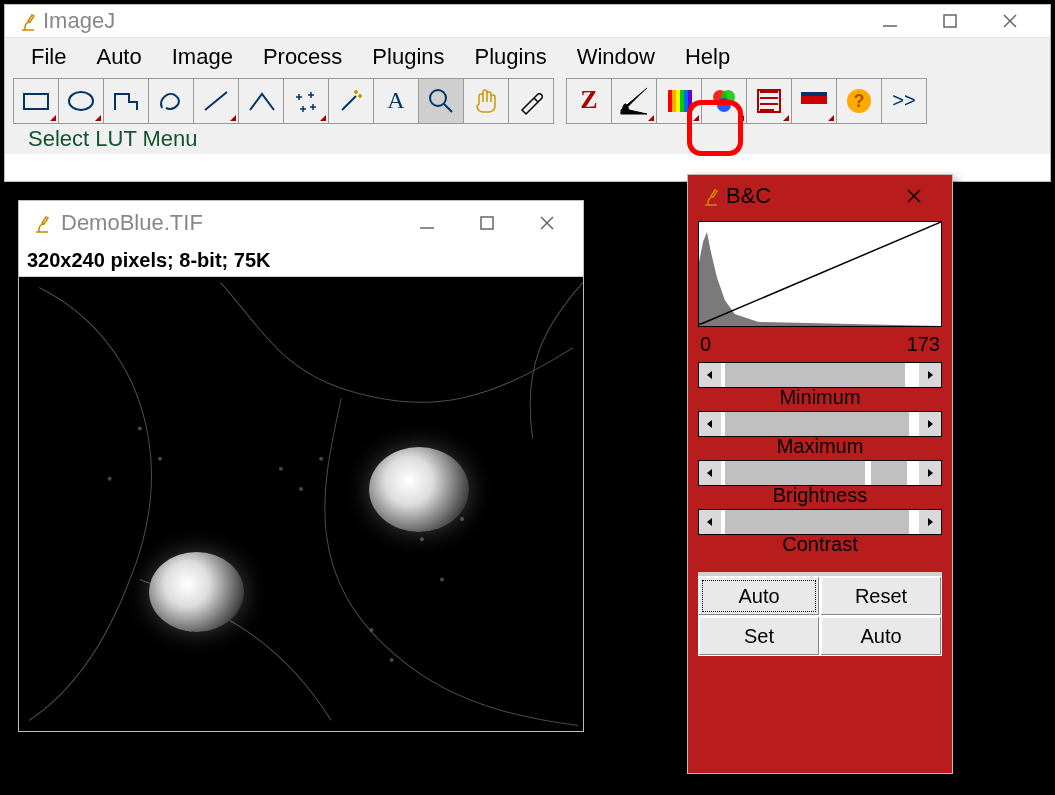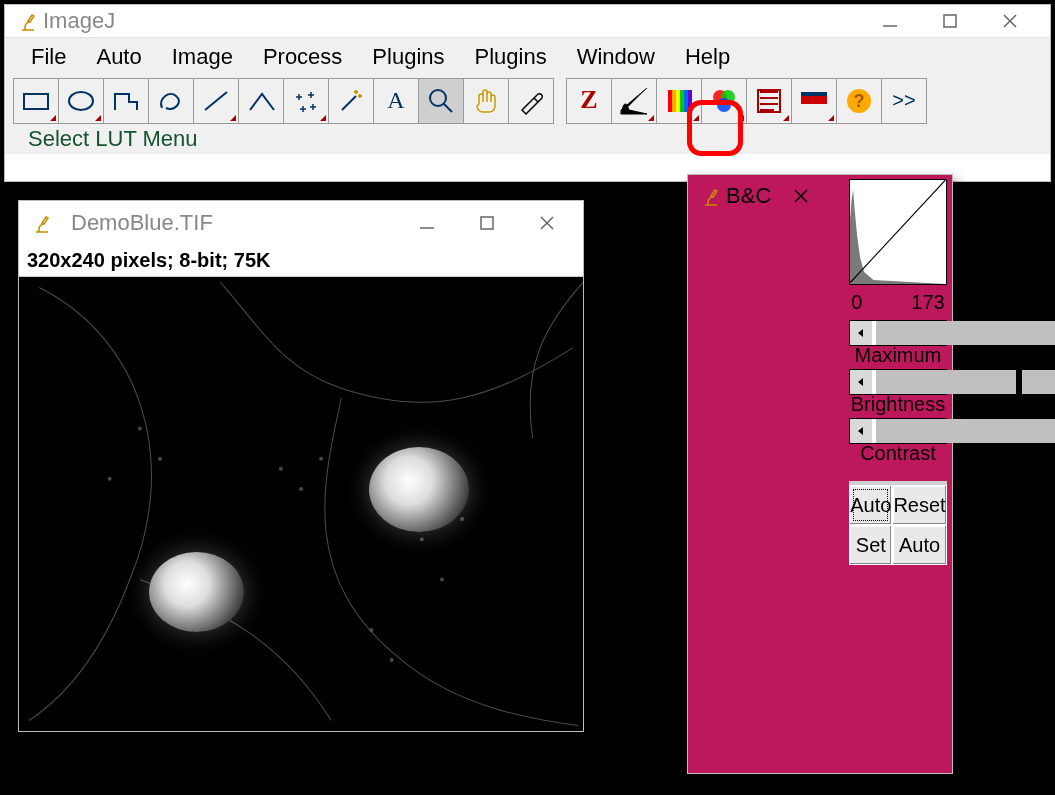--- a/index.html
+++ b/index.html
@@ -107,21 +107,21 @@
     width:566px; height:532px;
     background:#fff;
     border:1px solid #bdbdbd;
     box-shadow: 4px 4px 10px rgba(0,0,0,.3);
     display:flex; flex-direction:column;
   }
   .iw-titlebar {
     height:44px; display:flex; align-items:center; padding:0 6px 0 14px;
     background:#fff;
   }
-  .iw-title { margin-left:20px; color:#888; font-size:22px; }
+  .iw-title { margin-left:10px; color:#888; font-size:22px; }
   .iw-titlebar .spacer { flex:1; }
 
   .iw-info {
     padding: 4px 8px;
     font-size:20px;
     border-bottom:1px solid #ccc;
     background: #fff;
     font-family: Arial, sans-serif;
     font-weight: 600;
   }
@@ -140,24 +140,24 @@
   }
   .membrane {
     position:absolute;
   }
 
   
   .bc-panel {
     position:absolute;
     left:687px; top:174px;
     width:266px; height:600px;
-    background:#be185d;
+    background:#b91c1c;
     border:1px solid #bdbdbd;
     box-shadow: 4px 4px 10px rgba(0,0,0,.3);
-    display:flex; flex-direction:row;
+    display:flex; flex-direction:column;
   }
   .bc-titlebar {
     height:42px; display:flex; align-items:center; padding:0 8px 0 14px;
   }
   .bc-title { margin-left:6px; font-size:22px; color:#000; }
   .bc-titlebar .spacer { flex:1; }
   .bc-body {
     padding: 4px 10px 10px 10px;
     display:flex; flex-direction:column; gap:6px;
   }
@@ -478,20 +478,38 @@
 
     <div id="sliders">
         <div>
           <div class="slider">
             <div class="arrow">
               <svg width="10" height="10" viewBox="0 0 10 10">
                 <path d="M7 1 L2 5 L7 9 Z" fill="#000"></path>
               </svg>
             </div>
             <div class="track">
+              <div class="thumb" style="left:4px;width:180px"></div>
+            </div>
+            <div class="arrow">
+              <svg width="10" height="10" viewBox="0 0 10 10">
+                <path d="M3 1 L8 5 L3 9 Z" fill="#000"></path>
+              </svg>
+            </div>
+          </div>
+          <div class="slider-label">Minimum</div>
+        </div>
+        <div>
+          <div class="slider">
+            <div class="arrow">
+              <svg width="10" height="10" viewBox="0 0 10 10">
+                <path d="M7 1 L2 5 L7 9 Z" fill="#000"></path>
+              </svg>
+            </div>
+            <div class="track">
               <div class="thumb" style="left:4px;width:98px"></div>
               <div class="thumb" style="left:102px;width:86px"></div>
             </div>
             <div class="arrow">
               <svg width="10" height="10" viewBox="0 0 10 10">
                 <path d="M3 1 L8 5 L3 9 Z" fill="#000"></path>
               </svg>
             </div>
           </div>
           <div class="slider-label">Maximum</div>

